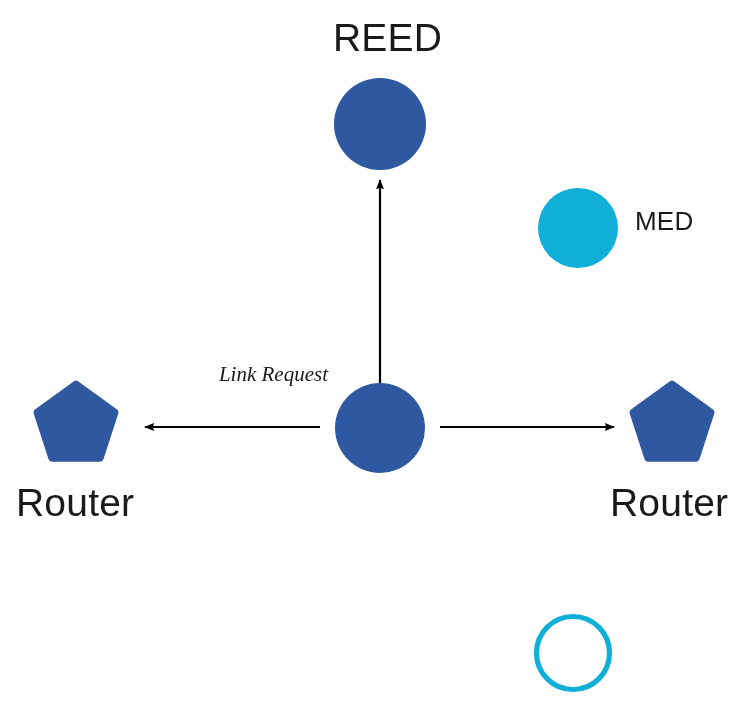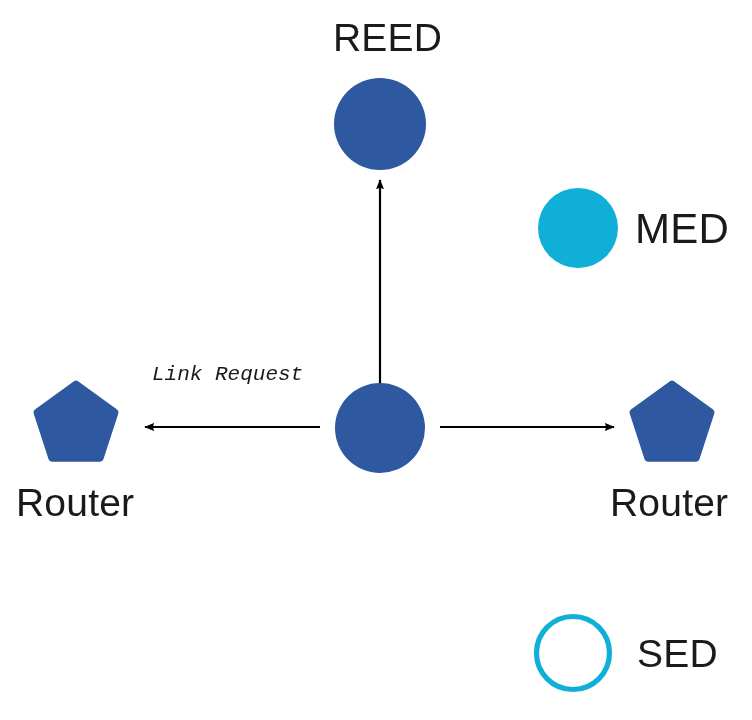--- a/index.html
+++ b/index.html
@@ -37,21 +37,21 @@
   }
   .label-reed {
     left: 333px;
     top: 18px;
     font-size: 39px;
     letter-spacing: 0.2px;
   }
   .label-med {
     left: 635px;
     top: 208px;
-    font-size: 42px;
+    font-size: 26px;
     letter-spacing: 0.2px;
   }
   .label-sed {
     left: 637px;
     top: 634px;
     font-size: 39px;
     letter-spacing: 0.2px;
   }
   .label-router-left {
     left: 16px;
@@ -63,23 +63,23 @@
     left: 610px;
     top: 483px;
     font-size: 39px;
     letter-spacing: 0.2px;
   }
   .edge-label {
     position: absolute;
     left: 152px;
     top: 362px;
     width: 176px;
-    text-align: left;
+    text-align: right;
     color: #1a1a1a;
-    font-family: Liberation Mono, monospace;
+    font-family: Liberation Serif, serif;
     font-style: italic;
     font-size: 21px;
     line-height: 1.22;
     white-space: nowrap;
   }
   .edge-label span {
     display: block;
   }
 </style>
 </head>
@@ -111,21 +111,20 @@
 
     <path fill="#2E589F" stroke="#2E589F" stroke-width="7" stroke-linejoin="round" d="M 76 384 L 115 412.3 L 100.1 458.2 L 51.9 458.2 L 37 412.3 Z"></path>
 
     <path fill="#2E589F" stroke="#2E589F" stroke-width="7" stroke-linejoin="round" d="M 672 384 L 711 412.3 L 696.1 458.2 L 647.9 458.2 L 633 412.3 Z"></path>
   </svg>
 
   <div class="node-label label-reed">REED</div>
 
   <div class="node-label label-med">MED</div>
 
-  <div class="node-label label-sed">SED</div>
 
   <div class="node-label label-router-left">Router</div>
 
   <div class="node-label label-router-right">Router</div>
 
   <div class="edge-label">
     <span>Link Request</span>
   </div>
 
 </div>

